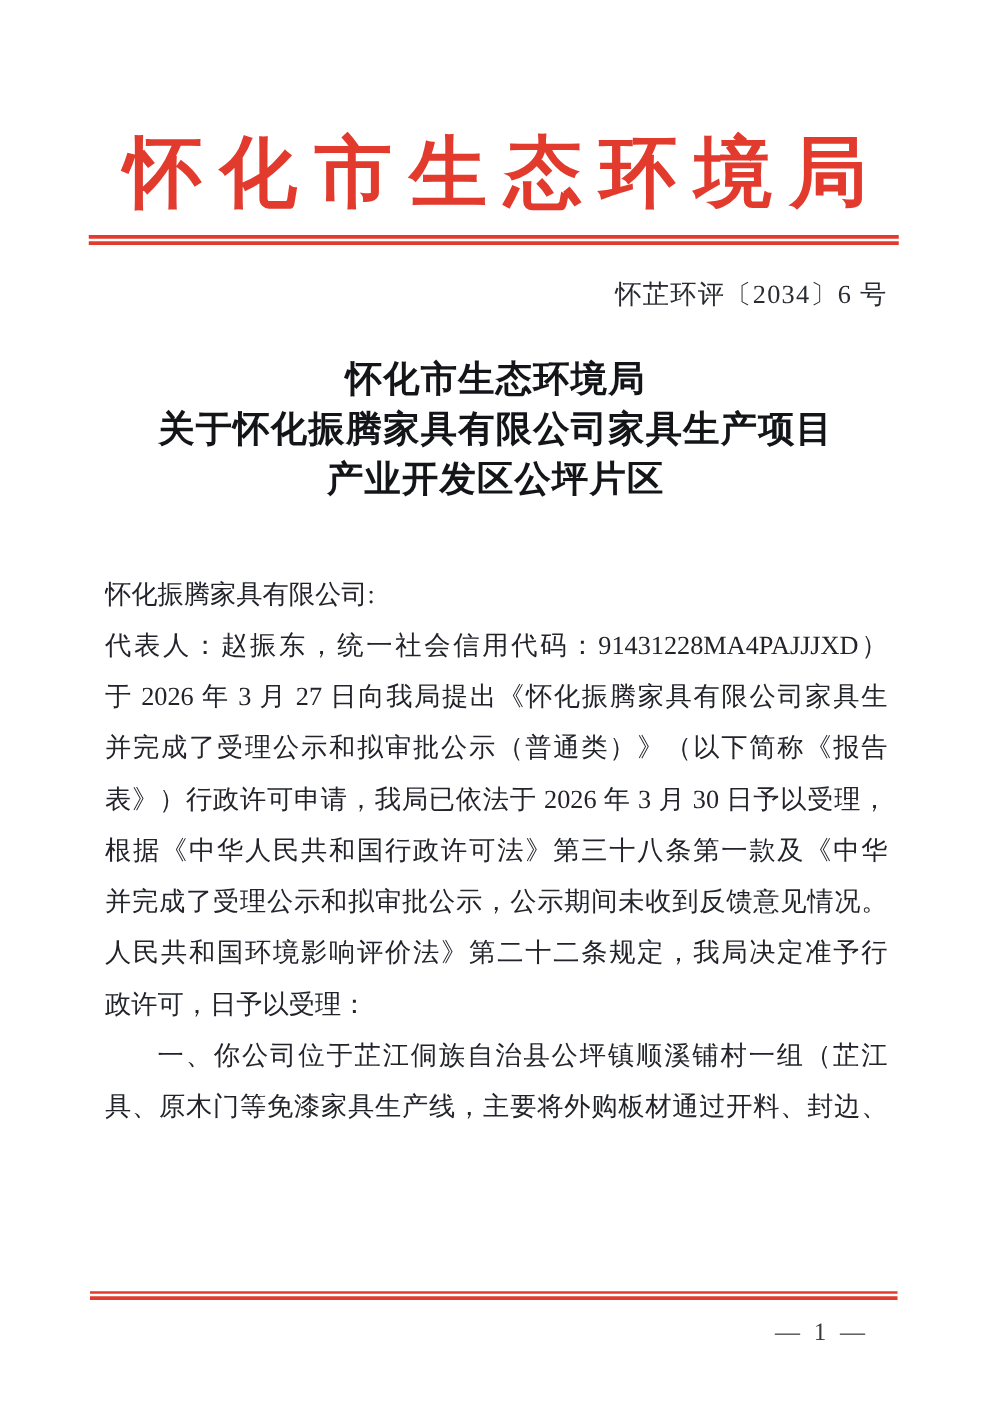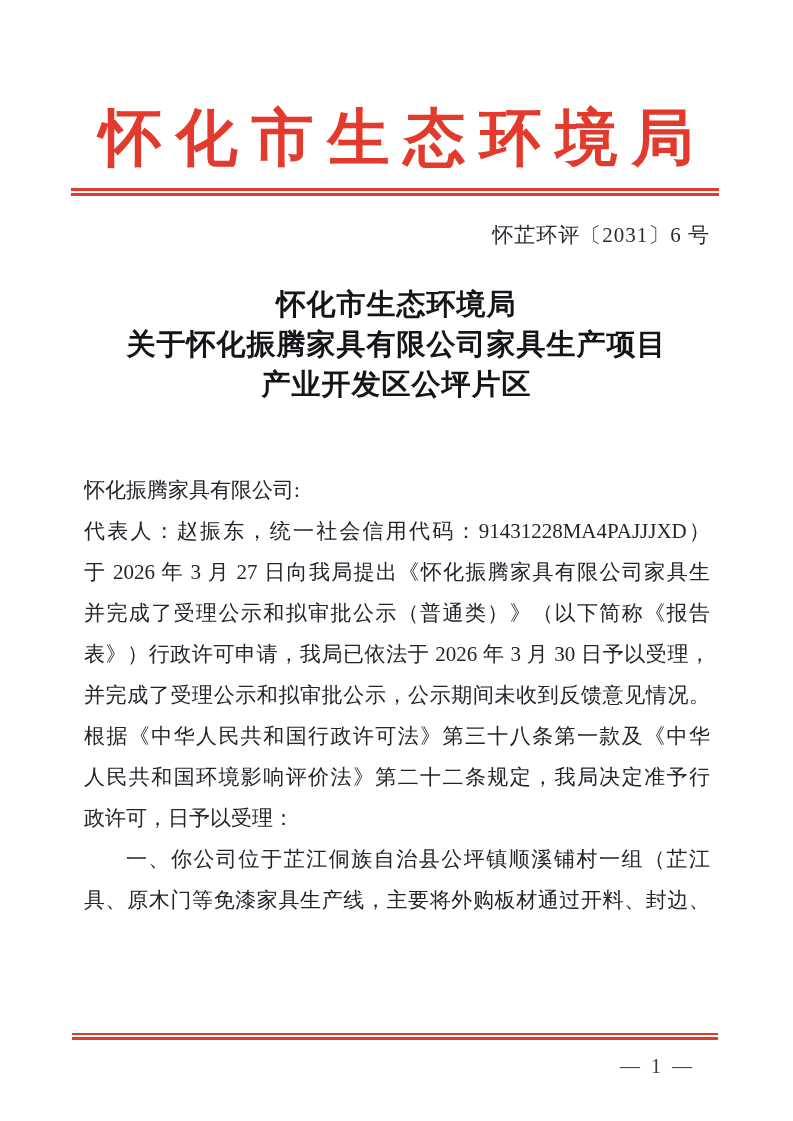--- a/index.html
+++ b/index.html
@@ -50,21 +50,21 @@
     right: 0;
     text-align: center;
     color: #141519;
     font-weight: bold;
     font-size: 29px;
     line-height: 40px;
     letter-spacing: 1px;
   }
   .body-text {
     position: absolute;
-    top: 458px;
+    top: 443px;
     left: 84px;
     width: 626px;
     font-size: 21px;
     line-height: 41px;
     color: #23242b;
   }
   .bline {
     height: 41px;
     text-align: justify;
     text-align-last: justify;
@@ -93,36 +93,36 @@
 </style>
 </head>
 <body>
 
 <div class="page">
 
   <div class="agency">怀化市生态环境局</div>
 
   <div class="rule-top"></div>
 
-  <div class="docnum">怀芷环评〔2031〕6 号</div>
+  <div class="docnum">怀芷环评〔2034〕6 号</div>
 
   <div class="title">
     <div>怀化市生态环境局</div>
     <div>关于怀化振腾家具有限公司家具生产项目</div>
     <div>产业开发区公坪片区</div>
   </div>
 
   <div class="body-text">
     <div class="bline end">怀化振腾家具有限公司:</div>
     <div class="bline">代表人：赵振东，统一社会信用代码：91431228MA4PAJJJXD）</div>
     <div class="bline">于 2026 年 3 月 27 日向我局提出《怀化振腾家具有限公司家具生</div>
     <div class="bline">并完成了受理公示和拟审批公示（普通类）》（以下简称《报告</div>
     <div class="bline">表》）行政许可申请，我局已依法于 2026 年 3 月 30 日予以受理，</div>
+    <div class="bline">根据《中华人民共和国行政许可法》第三十八条第一款及《中华</div>
     <div class="bline">并完成了受理公示和拟审批公示，公示期间未收到反馈意见情况。</div>
-    <div class="bline">根据《中华人民共和国行政许可法》第三十八条第一款及《中华</div>
     <div class="bline">人民共和国环境影响评价法》第二十二条规定，我局决定准予行</div>
     <div class="bline end">政许可，日予以受理：</div>
     <div class="bline indent">一、你公司位于芷江侗族自治县公坪镇顺溪铺村一组（芷江</div>
     <div class="bline">具、原木门等免漆家具生产线，主要将外购板材通过开料、封边、</div>
   </div>
 
   <div class="rule-bottom"></div>
 
   <div class="pagenum">— 1 —</div>
 

